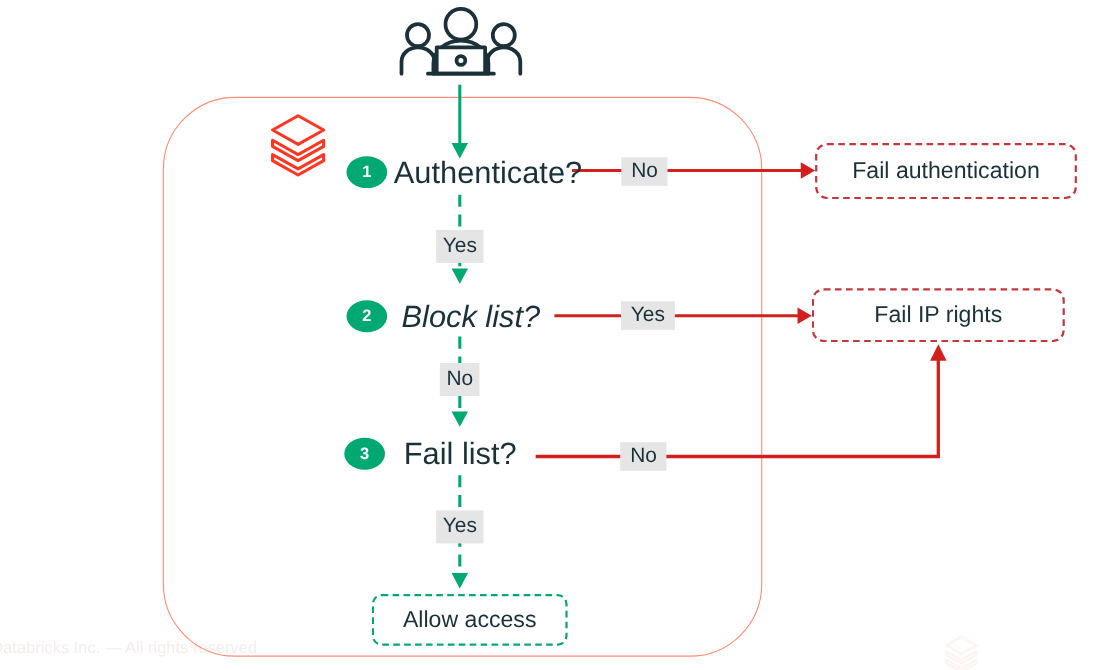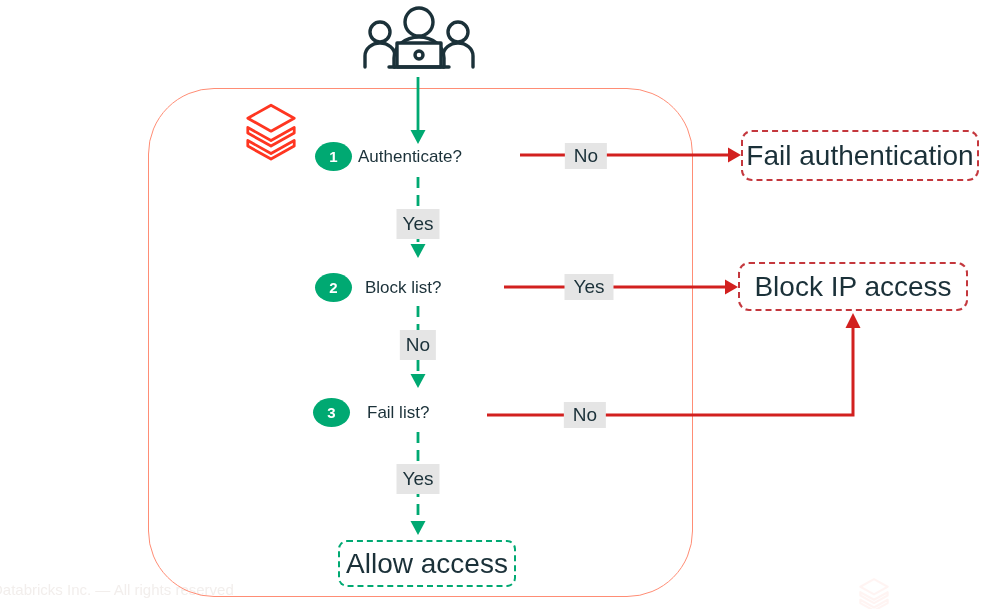--- a/index.html
+++ b/index.html
@@ -17,32 +17,32 @@
   
   svg.arrows{left:0;top:0;z-index:1;pointer-events:none;}
   
   .step-circle{
     width:37px;height:29px;border-radius:50%;
     background:#00A972;color:#ffffff;
     display:flex;align-items:center;justify-content:center;
     font-size:15px;font-weight:bold;z-index:2;
   }
   .step-question{
-    font-size:17px;color:#1B3139;white-space:nowrap;z-index:2;
+    font-size:28px;color:#1B3139;white-space:nowrap;z-index:2;
     line-height:29px;
   }
   .edge-label{
     transform:translate(-50%,-50%);
     background:#e5e5e5;color:#1B3139;font-size:19px;
     padding:2px 9px;white-space:nowrap;z-index:2;text-align:center;
   }
   .edge-label.vert{padding:4px 6px;}
   .outcome{
     box-sizing:border-box;display:flex;align-items:center;justify-content:center;
-    font-size:28px;color:#1B3139;white-space:nowrap;z-index:2;background:#ffffff;
+    font-size:21px;color:#1B3139;white-space:nowrap;z-index:2;background:#ffffff;
   }
   .outcome.fail{border:2px dashed #C4373D;border-radius:11px;}
   .outcome.allow{border:2px dashed #00A972;border-radius:9px;}
   .box-fail-auth{left:741px;top:130px;width:238px;height:51px;}
   .box-fail-ip{left:738px;top:262px;width:230px;height:49px;}
   .box-allow{left:338px;top:540px;width:178px;height:47px;}
   .users-icon{left:359px;top:5px;z-index:2;}
   .db-logo{left:245px;top:103px;z-index:2;}
   .copyright{
     left:-8px;top:581px;font-size:15px;color:#F2EEEC;z-index:0;white-space:nowrap;
@@ -119,32 +119,32 @@
 <div class="abs step-circle" style="left:315px;top:142px;">
   <span>1</span>
 </div>
 <div class="abs step-question" style="left:358px;top:142px;">Authenticate?</div>
 <div class="abs edge-label" style="left:586px;top:156px;">No</div>
 <div class="abs edge-label vert" style="left:418px;top:224px;">Yes</div>
 
 <div class="abs step-circle" style="left:315px;top:273px;">
   <span>2</span>
 </div>
-<div class="abs step-question" style="left:365px;top:273px;">Block list?</div>
+<div class="abs step-question" style="left:365px;top:273px;font-style:italic;">Block list?</div>
 <div class="abs edge-label" style="left:589px;top:287px;">Yes</div>
 <div class="abs edge-label vert" style="left:418px;top:345px;">No</div>
 
 <div class="abs step-circle" style="left:313px;top:398px;">
   <span>3</span>
 </div>
 <div class="abs step-question" style="left:367px;top:398px;">Fail list?</div>
 <div class="abs edge-label" style="left:585px;top:415px;">No</div>
 <div class="abs edge-label vert" style="left:418px;top:479px;">Yes</div>
 
 <div class="abs outcome fail box-fail-auth">
   <span>Fail authentication</span>
 </div>
 <div class="abs outcome fail box-fail-ip">
-  <span>Block IP access</span>
+  <span>Fail IP rights</span>
 </div>
 <div class="abs outcome allow box-allow">
   <span>Allow access</span>
 </div>
 
 </body></html>

